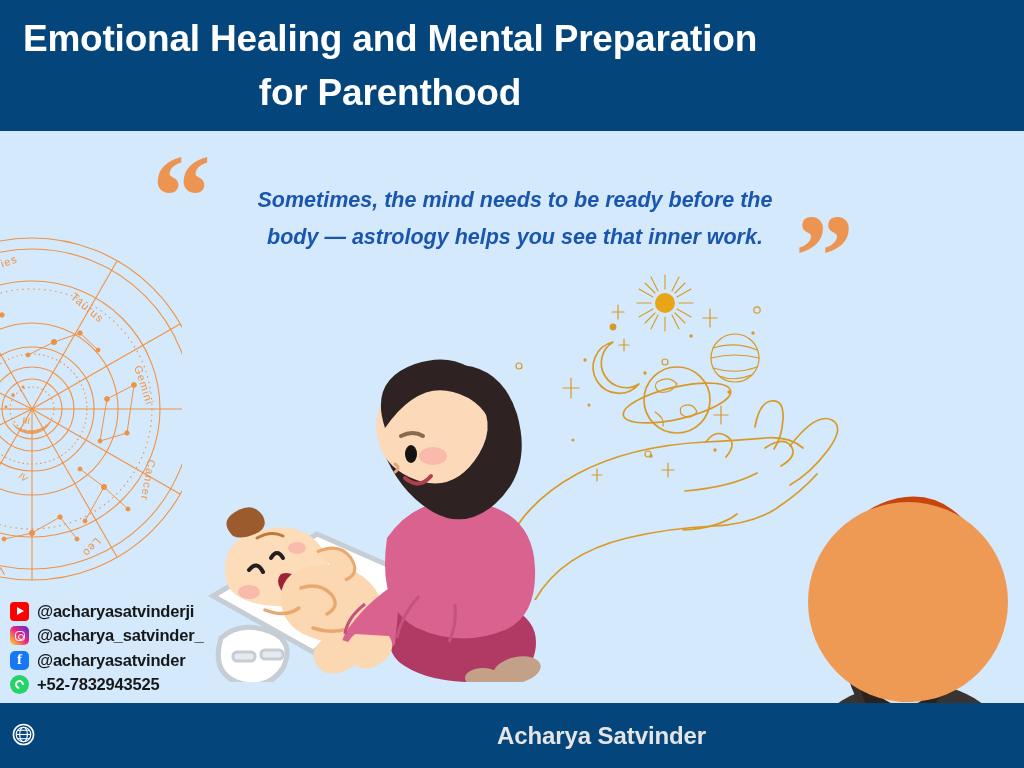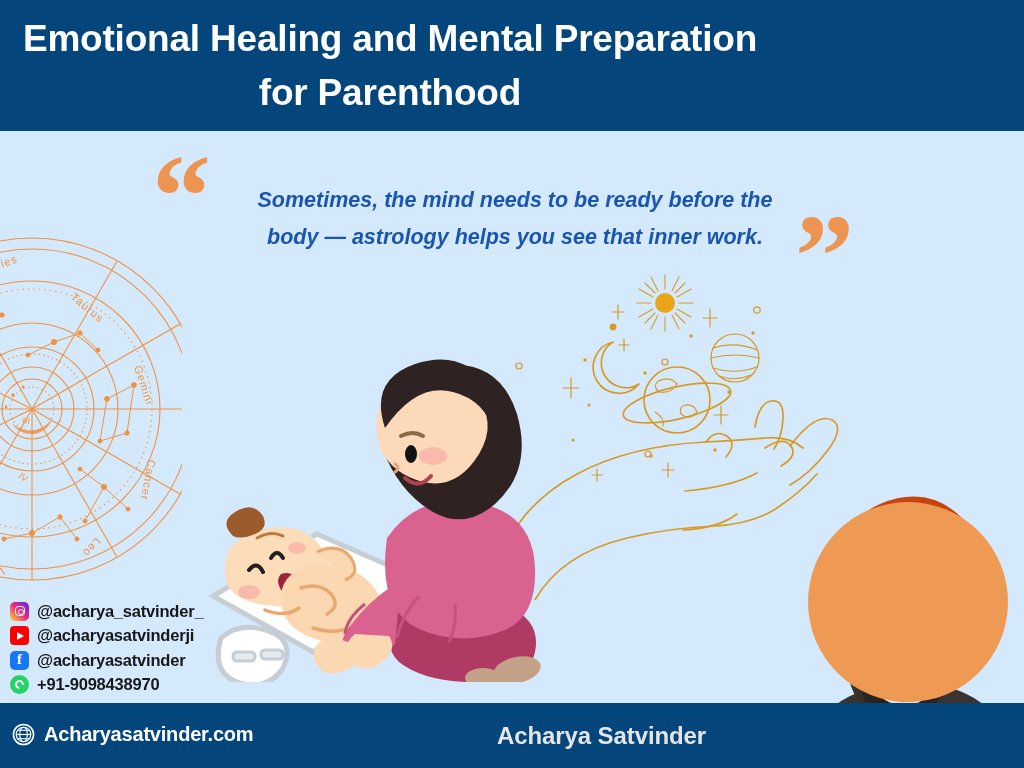--- a/index.html
+++ b/index.html
@@ -448,55 +448,54 @@
       <path d="M76 168 q30 -16 62 -6 q-10 16 -32 16 q-22 0 -30 -10 Z" fill="#2a221d"></path>
 
       <path d="M84 184 q28 -8 48 0 q-8 18 -26 18 q-18 0 -22 -18 Z" fill="#f6f1e8"></path>
       <path d="M84 184 q28 -8 48 0 q-24 6 -48 0 Z" fill="#8a3a38" opacity="0.5"></path>
     </svg>
   </div>
 
   <div class="social-list">
 
     <div class="social-row">
+      <span class="social-icon ic-youtube">
+        <span class="tri"></span>
+      </span>
+      <span class="social-handle">@acharyasatvinderji</span>
+    </div>
+
+    <div class="social-row">
       <span class="social-icon ic-instagram">
         <span class="ring"></span>
       </span>
       <span class="social-handle">@acharya_satvinder_</span>
     </div>
 
     <div class="social-row">
-      <span class="social-icon ic-youtube">
-        <span class="tri"></span>
-      </span>
-      <span class="social-handle">@acharyasatvinderji</span>
-    </div>
-
-    <div class="social-row">
       <span class="social-icon ic-facebook">f</span>
       <span class="social-handle">@acharyasatvinder</span>
     </div>
 
     <div class="social-row">
       <span class="social-icon ic-whatsapp">
         <span class="ph"></span>
       </span>
-      <span class="social-handle">+91-9098438970</span>
+      <span class="social-handle">+52-7832943525</span>
     </div>
 
   </div>
 
   <div class="footer">
     <div class="footer-site">
       <svg class="globe-icon" viewBox="0 0 24 24">
         <circle cx="12" cy="12" r="10.5" fill="none" stroke="#ffffff" stroke-width="1.6"></circle>
         <circle cx="12" cy="12" r="7.6" fill="none" stroke="#ffffff" stroke-width="1.2"></circle>
         <ellipse cx="12" cy="12" rx="4" ry="7.6" fill="none" stroke="#ffffff" stroke-width="1.2"></ellipse>
         <line x1="4.4" y1="12" x2="19.6" y2="12" stroke="#ffffff" stroke-width="1.2"></line>
         <line x1="5.6" y1="7.6" x2="18.4" y2="7.6" stroke="#ffffff" stroke-width="1.1"></line>
         <line x1="5.6" y1="16.4" x2="18.4" y2="16.4" stroke="#ffffff" stroke-width="1.1"></line>
       </svg>
-      <span class="footer-site-text">Acharyasatvinder.com</span>
     </div>
     <div class="footer-name">Acharya Satvinder</div>
   </div>
 
 </div>
 
 </body></html>

